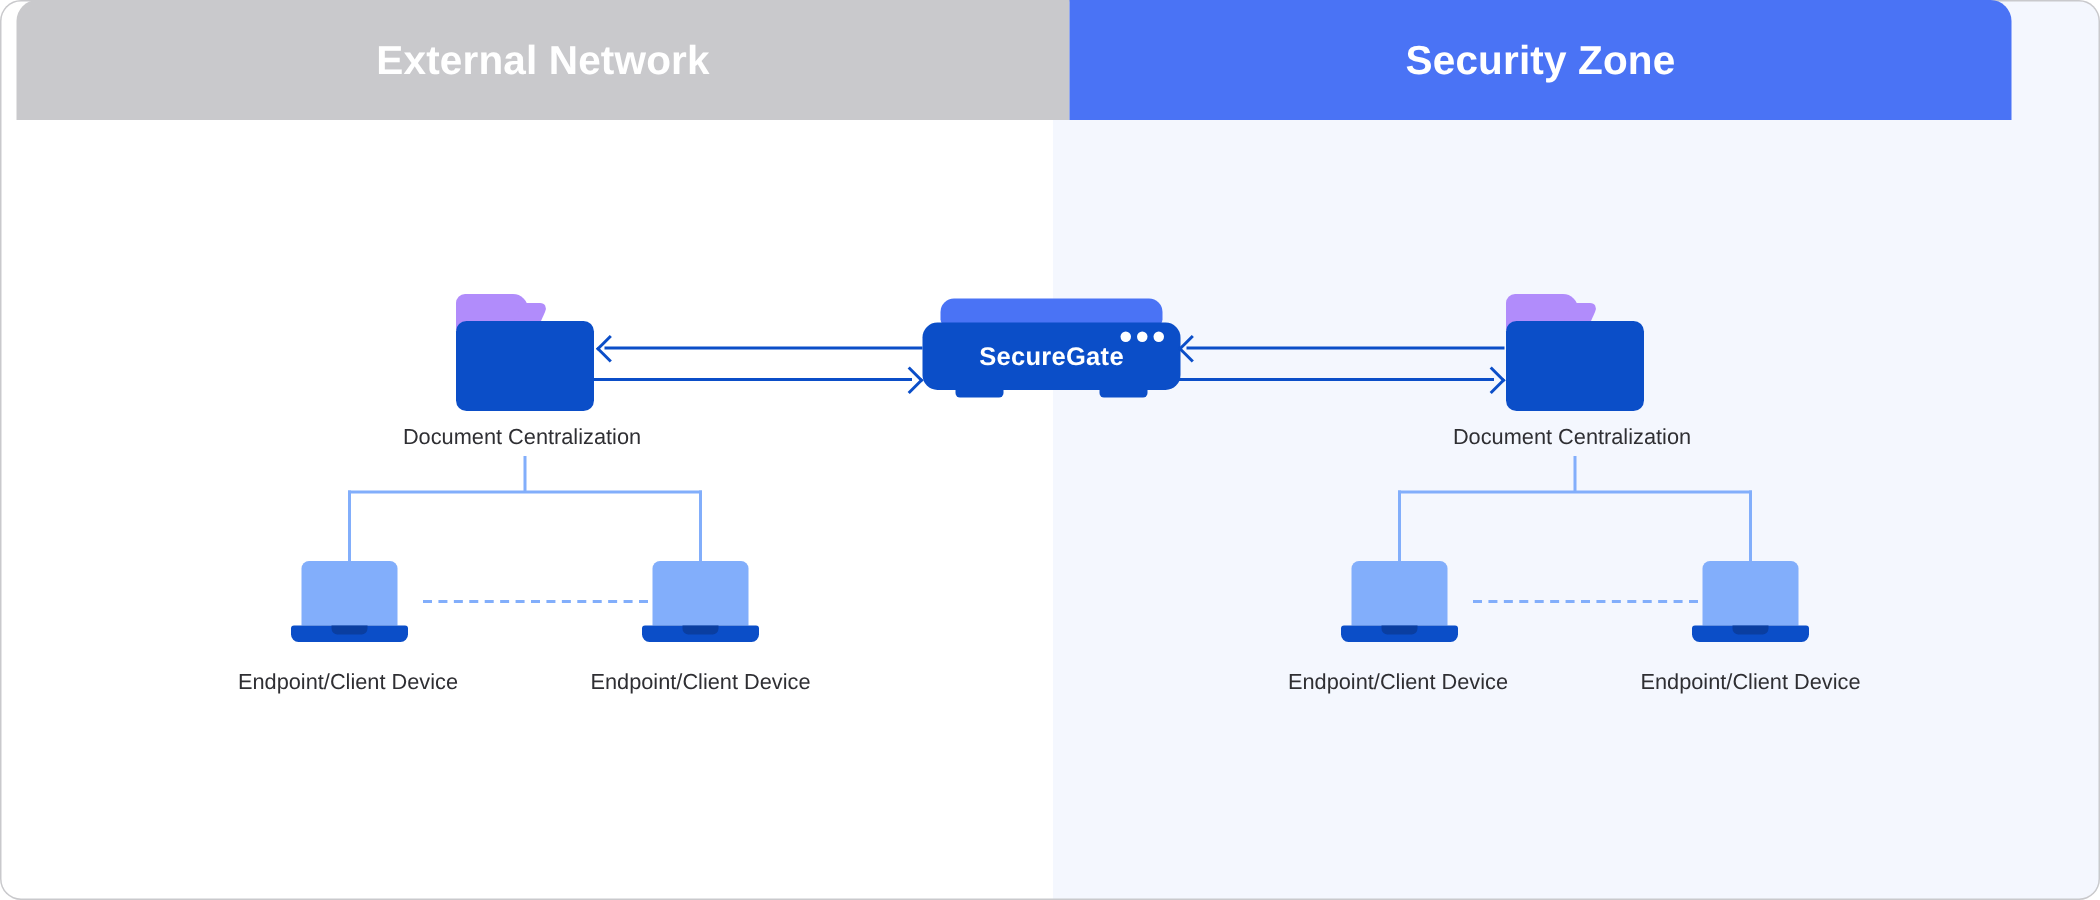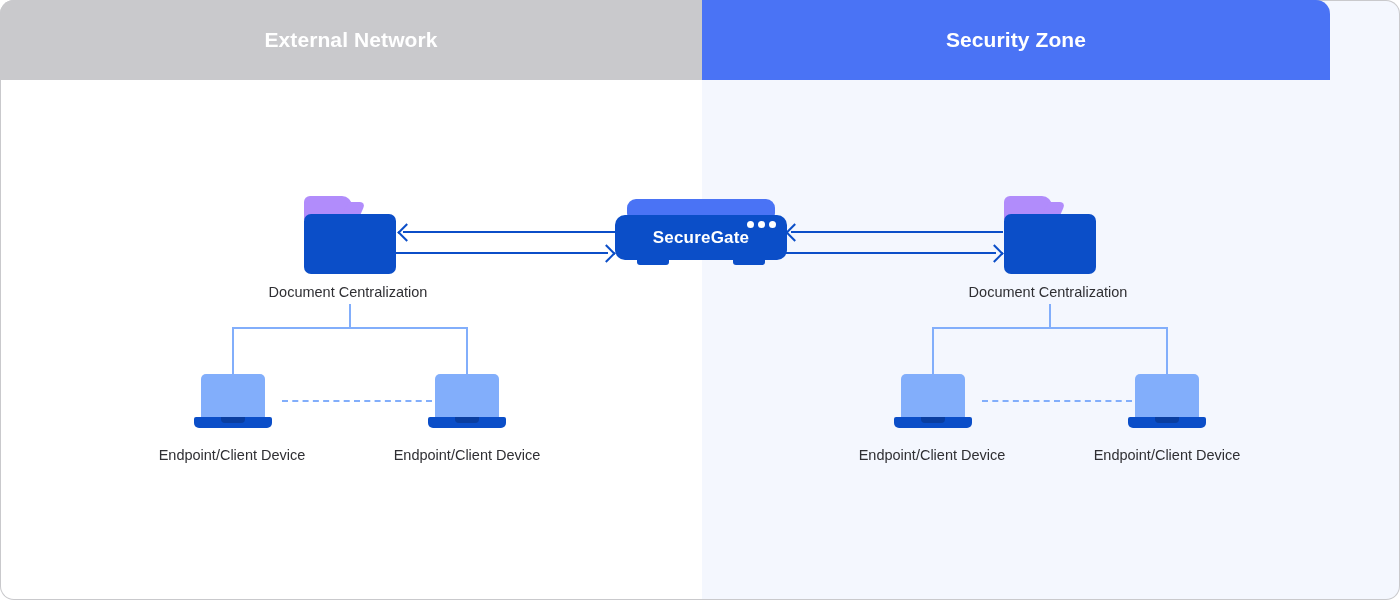--- a/index.html
+++ b/index.html
@@ -44,24 +44,25 @@
 
   
   .zone-header {
     position: absolute;
     top: 0;
     height: 80px;
     display: flex;
     align-items: center;
     justify-content: center;
     color: #ffffff;
-    font-size: 21px;
+    font-size: 27px;
     font-weight: bold;
     letter-spacing: 0.1px;
     box-sizing: border-box;
+    margin-left: 11px;
   }
   .zone-header-left {
     left: 0;
     width: 702px;
     background: #c9c9cc;
     border-radius: 14px 0 0 0;
   }
   .zone-header-right {
     left: 702px;
     width: 628px;

